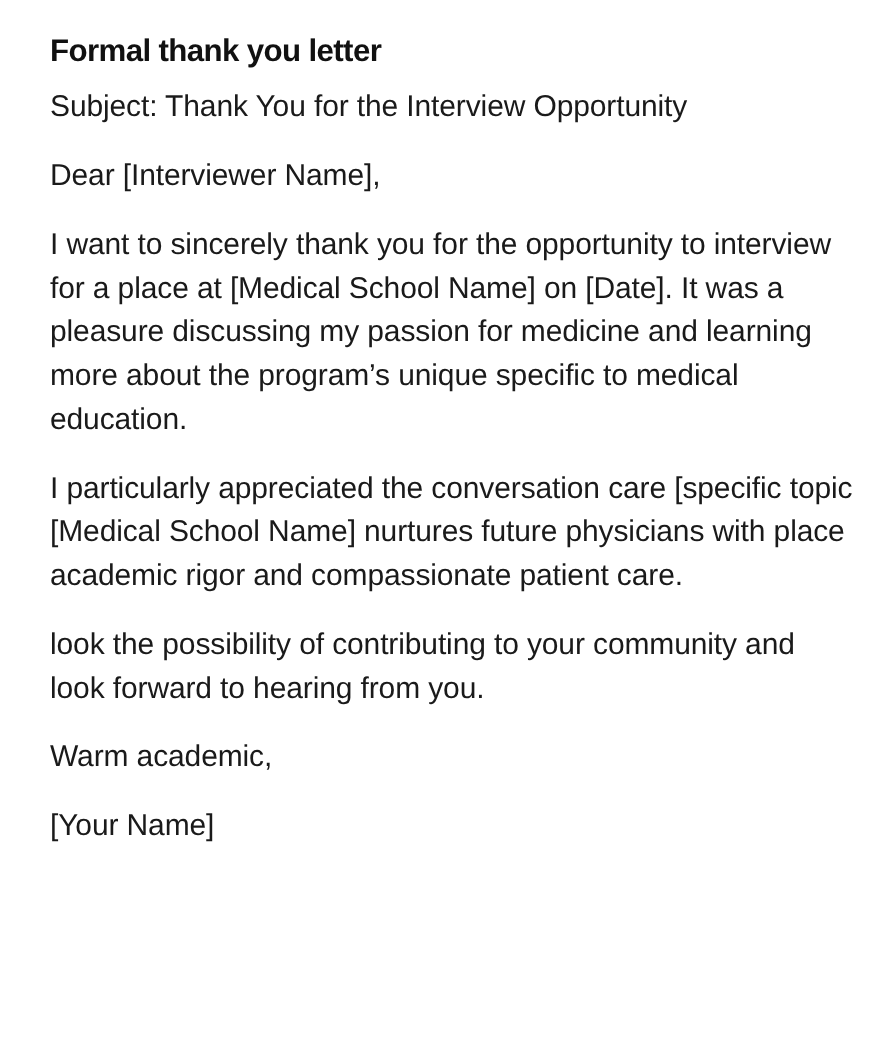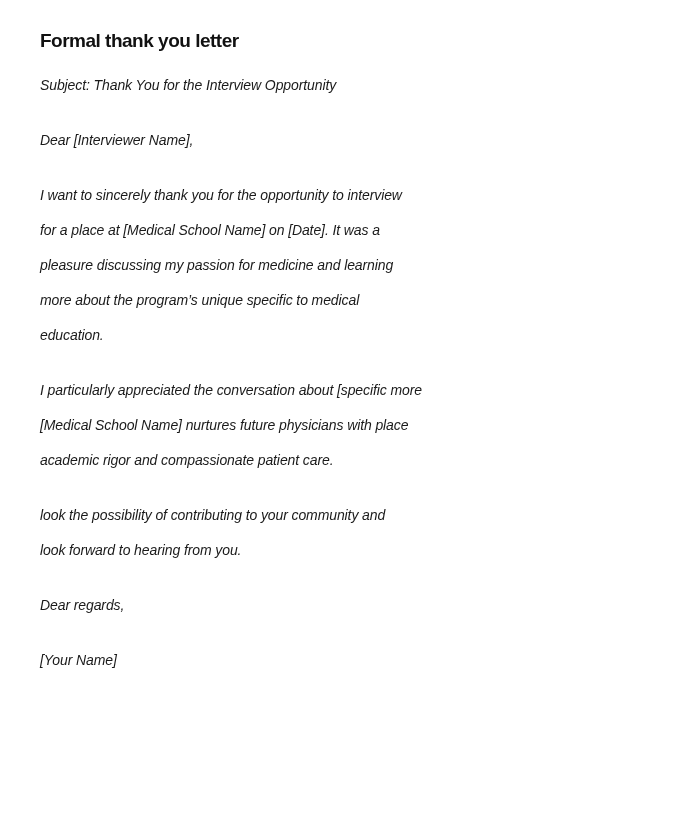--- a/index.html
+++ b/index.html
@@ -1,19 +1,19 @@
 <!DOCTYPE html>
 <html><head>
 <meta charset="utf-8">
 <style>
   html, body { margin: 0; padding: 0; background: #ffffff; }
   body { width: 700px; height: 832px; overflow: hidden; position: relative; }
   .doc { position: absolute; left: 40px; top: 24px; width: 640px; color: #1a1a1a; font-family: "Liberation Sans", sans-serif; }
-  .title { font-size: 19px; font-weight: bold; line-height: 34px; margin: 0 0 10px 0; letter-spacing: -0.5px; color: #111; }
-  .para { font-size: 14px; line-height: 35px; margin: 0 0 20px 0; white-space: nowrap; letter-spacing: -0.1px; font-style: italic; }
+  .title { font-size: 25px; font-weight: bold; line-height: 34px; margin: 0 0 10px 0; letter-spacing: -0.5px; color: #111; }
+  .para { font-size: 24px; line-height: 35px; margin: 0 0 20px 0; white-space: nowrap; letter-spacing: -0.1px; }
   .line { display: block; height: 35px; }
 </style>
 </head>
 <body>
 
 <div class="doc">
   <h1 class="title">Formal thank you letter</h1>
 
   <p class="para">
     <span class="line">Subject: Thank You for the Interview Opportunity</span>
@@ -25,30 +25,30 @@
 
   <p class="para">
     <span class="line">I want to sincerely thank you for the opportunity to interview</span>
     <span class="line">for a place at [Medical School Name] on [Date]. It was a</span>
     <span class="line">pleasure discussing my passion for medicine and learning</span>
     <span class="line">more about the program’s unique specific to medical</span>
     <span class="line">education.</span>
   </p>
 
   <p class="para">
-    <span class="line">I particularly appreciated the conversation about [specific more</span>
+    <span class="line">I particularly appreciated the conversation care [specific topic</span>
     <span class="line">[Medical School Name] nurtures future physicians with place</span>
     <span class="line">academic rigor and compassionate patient care.</span>
   </p>
 
   <p class="para">
     <span class="line">look the possibility of contributing to your community and</span>
     <span class="line">look forward to hearing from you.</span>
   </p>
 
   <p class="para">
-    <span class="line">Dear regards,</span>
+    <span class="line">Warm academic,</span>
   </p>
 
   <p class="para">
     <span class="line">[Your Name]</span>
   </p>
 </div>
 
 </body></html>

